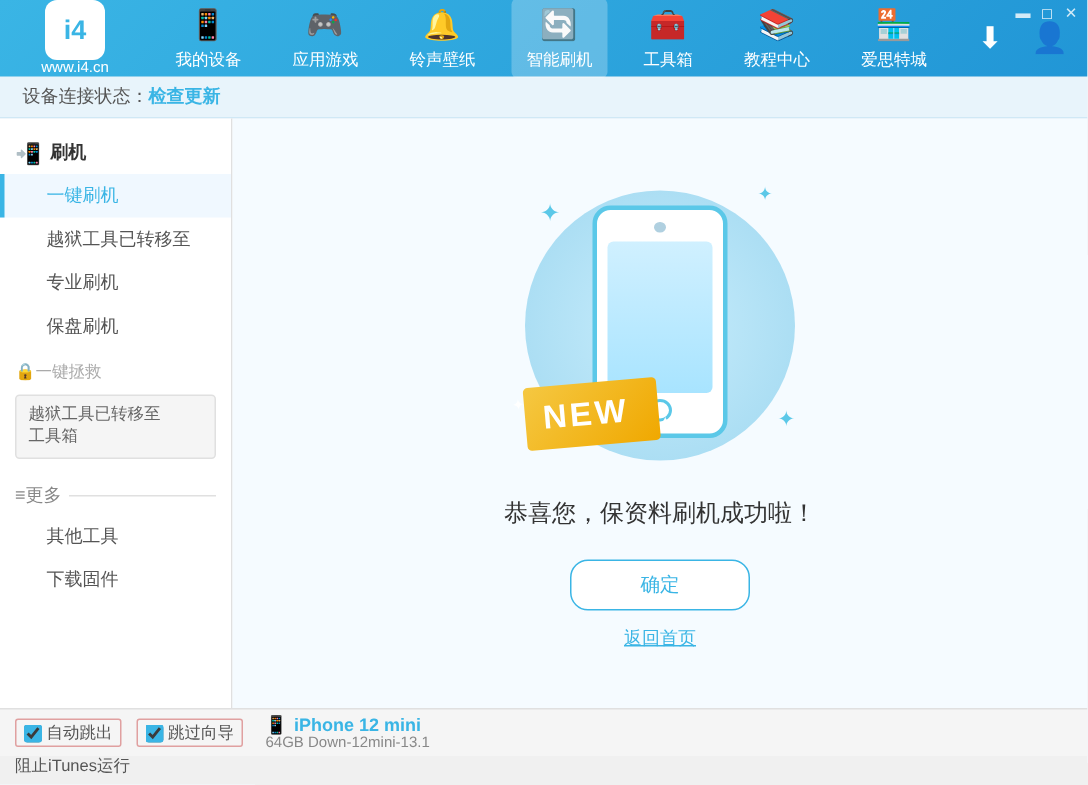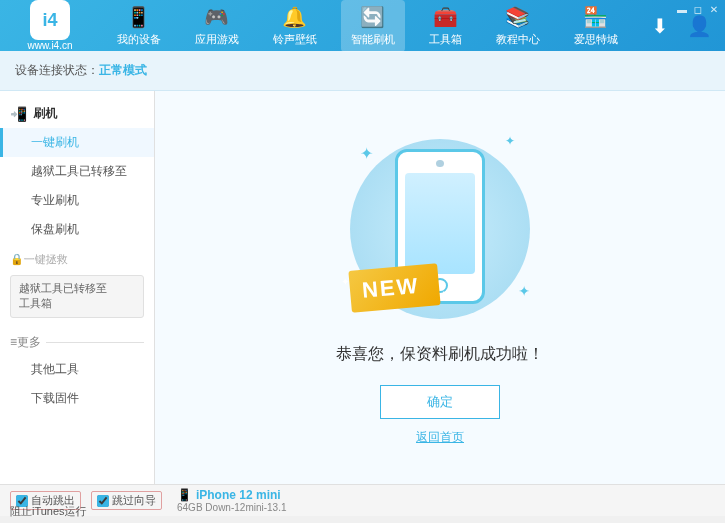--- a/index.html
+++ b/index.html
@@ -95,21 +95,21 @@
       justify-content: center;
       font-size: 10px;
       cursor: pointer;
       color: #fff;
       opacity: 0.8;
     }
 
     
     .status-bar {
       background: #e8f4fb;
-      height: 40px;
+      height: 28px;
       display: flex;
       align-items: center;
       padding: 0 15px;
       border-bottom: 1px solid #d0e8f5;
       font-size: 12px;
       color: #555;
     }
     .status-bar .status-mode {
       color: #3ab5e5;
       font-weight: bold;
@@ -283,21 +283,21 @@
       font-size: 16px;
       color: #333;
       margin-bottom: 20px;
     }
 
     .confirm-btn {
       width: 120px;
       height: 34px;
       border: 1px solid #3ab5e5;
       background: #fff;
-      border-radius: 0;
+      border-radius: 12px;
       color: #3ab5e5;
       font-size: 13px;
       cursor: pointer;
       display: flex;
       align-items: center;
       justify-content: center;
       margin-bottom: 10px;
     }
 
     .home-link {
@@ -447,21 +447,21 @@
 
     <div class="nav-right">
       <div class="nav-right-btn">⬇</div>
       <div class="nav-right-btn">👤</div>
     </div>
   </div>
 </div>
 
 <div class="status-bar">
   <span>设备连接状态：</span>
-  <span class="status-mode">正常模式</span>
+  <span class="status-mode">检查更新</span>
 </div>
 
 <div class="main-area">
 
   <div class="sidebar">
     <div class="sidebar-section-header">
       <span class="sidebar-section-icon">📲</span>
       <span>刷机</span>
     </div>
 

